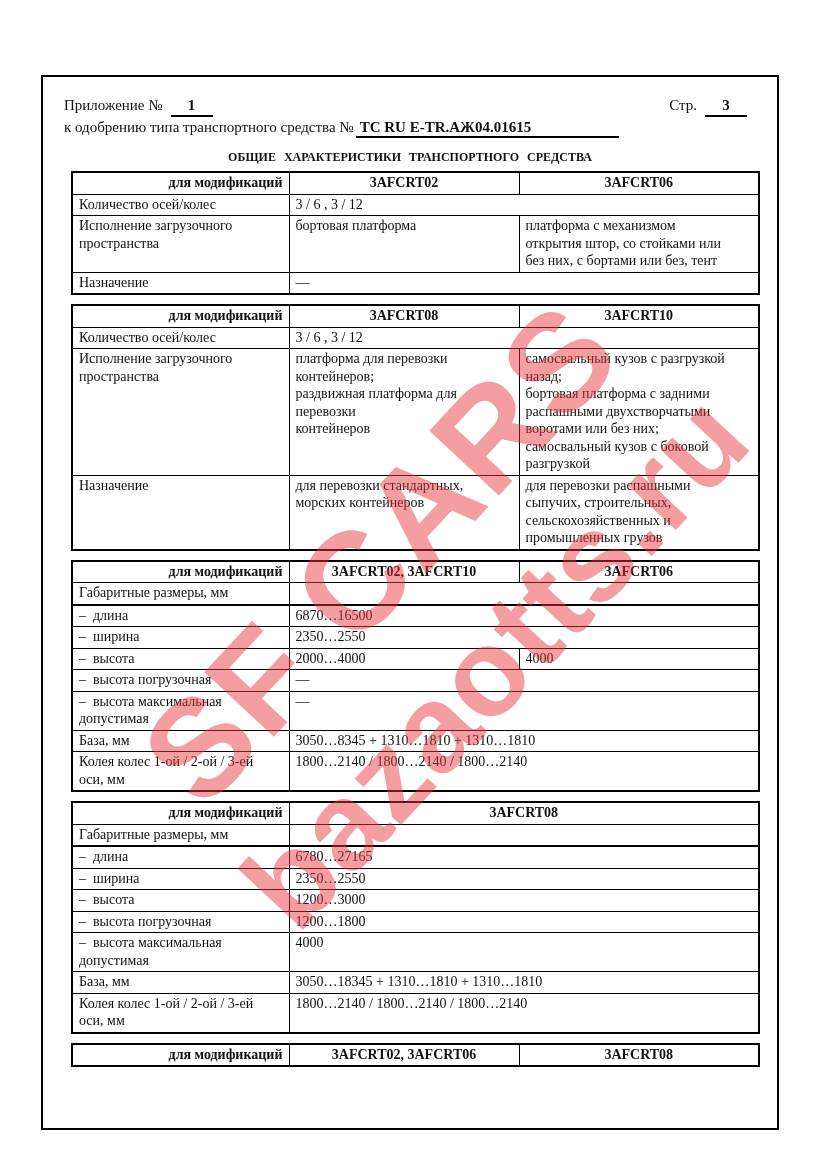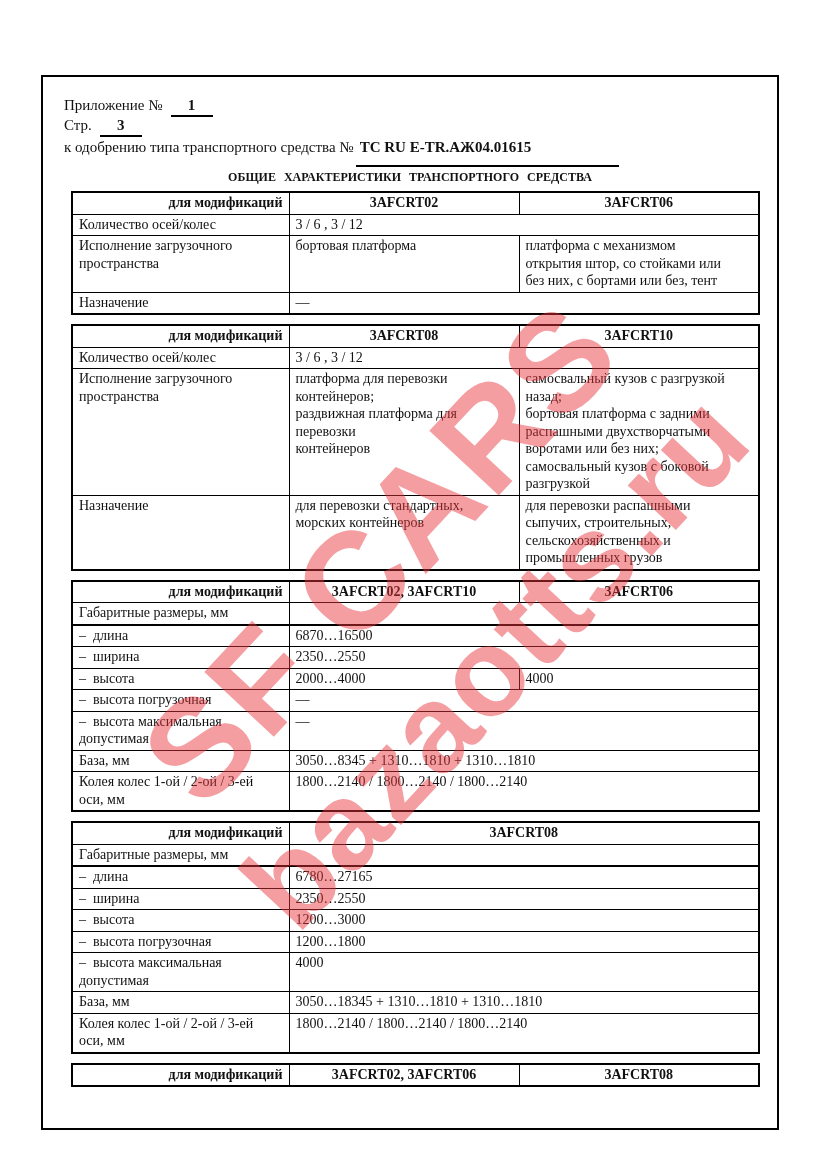--- a/index.html
+++ b/index.html
@@ -5,29 +5,29 @@
   html,body{margin:0;padding:0;background:#fff;}
   body{
     width:827px;height:1170px;position:relative;overflow:hidden;
     font-family:"Liberation Serif","DejaVu Serif",serif;color:#111;
   }
   .page-border{
     position:absolute;left:41px;top:75px;width:738px;height:1055px;
     border:2px solid #000;box-sizing:border-box;padding-top:20px;background:#fff;
   }
   
-  .hdr-line1{display:flex;justify-content:space-between;margin:0 30px 2px 21px;font-size:15px;flex-direction:column;}
+  .hdr-line1{display:flex;justify-content:space-between;margin:0 30px 2px 21px;font-size:15px;}
   .hdr-line2{margin:2px 30px 0 21px;font-size:15px;}
   .num-box{
     display:inline-block;min-width:42px;text-align:center;font-weight:bold;
     border-bottom:2px solid #000;margin-left:8px;padding-bottom:1px;
   }
   .approval-num{
     font-weight:bold;border-bottom:2.5px solid #000;
-    padding:0 88px 10px 4px;margin-left:2px;
+    padding:0 88px 1px 4px;margin-left:2px;
   }
   
   .doc-title{
     text-align:center;font-weight:bold;font-size:12px;word-spacing:5px;
     margin:14px 20px 6px 20px;
   }
   
   table.doc-table{
     border-collapse:collapse;table-layout:fixed;width:687px;
     margin:0 0 9px 28px;border:2px solid #000;

